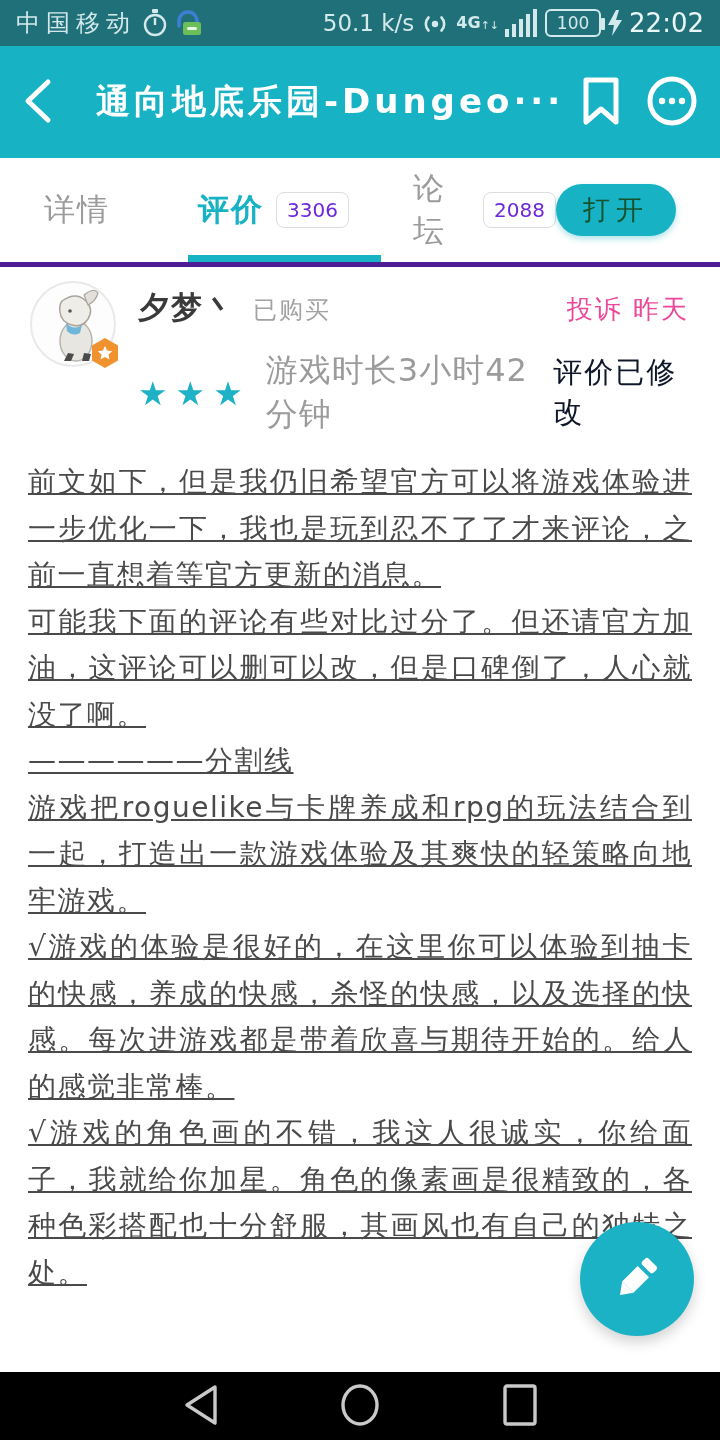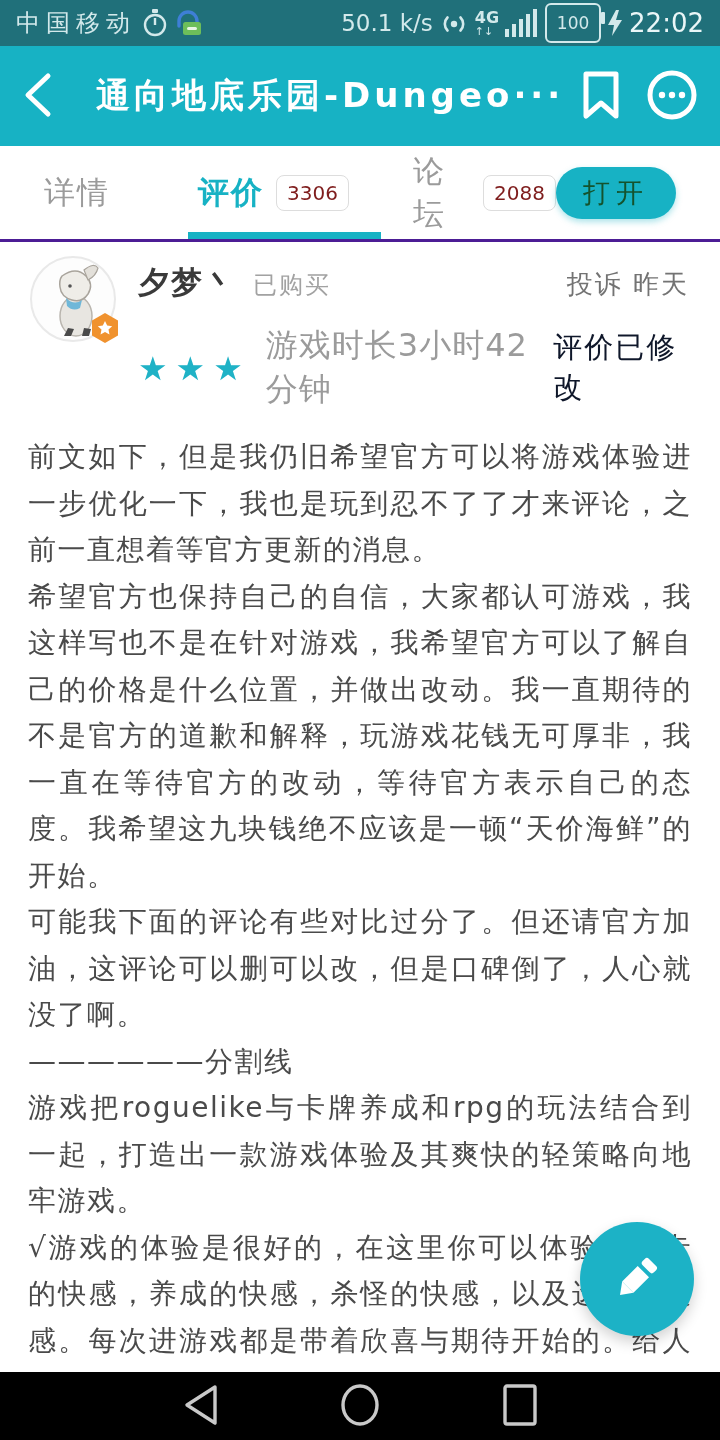--- a/index.html
+++ b/index.html
@@ -12,56 +12,56 @@
 
   
   .statusbar {
     height:46px; background:#20707A; color:#D3E9EB;
     display:flex; align-items:center; justify-content:space-between;
     padding:0 16px; font-size:23px;
   }
   .sb-left, .sb-right { display:flex; align-items:center; gap:6px; }
   .carrier { letter-spacing:6px; font-size:24px; }
   .sb-icon { display:inline-flex; align-items:center; }
-  .net-label { display:flex; flex-direction:column; line-height:1; align-items:flex-start; }
+  .net-label { display:flex; line-height:1; align-items:flex-end; }
   .net-label .g4 { font-size:16px; font-weight:bold; }
   .net-label .arrows { font-size:11px; letter-spacing:0; }
   .battery {
-    border:2px solid #D3E9EB; border-radius:6px; width:56px; height:40px;
+    border:2px solid #D3E9EB; border-radius:6px; width:56px; height:28px;
     display:flex; align-items:center; justify-content:center; font-size:17px;
     position:relative;
   }
   .battery .nub {
     position:absolute; right:-6px; top:7px; width:4px; height:12px;
     background:#D3E9EB; border-radius:1px;
   }
   .time { font-size:26px; color:#EAF6F7; }
 
   
   .appbar {
-    height:100px; background:#17B2C4; display:flex; align-items:center;
+    height:112px; background:#17B2C4; display:flex; align-items:center;
     padding:0 22px; color:#fff;
   }
   .back-btn { width:56px; display:flex; align-items:center; }
   .appbar-title {
     flex:1; text-align:center; font-size:34px; letter-spacing:4px;
     white-space:nowrap; overflow:hidden; font-weight:bold;
   }
   .appbar-actions { display:flex; align-items:center; gap:26px; }
 
   
   .tabbar {
-    height:96px; background:#fff; display:flex; align-items:center;
-    border-bottom:3px solid #4c1d95; position:relative; padding:0 44px;
+    height:109px; background:#fff; display:flex; align-items:center;
+    border-bottom:5px solid #4c1d95; position:relative; padding:0 44px;
   }
   .tab { display:flex; align-items:center; gap:12px; }
   .tab-label { font-size:31px; color:#9B9B9B; letter-spacing:2px; }
   .tab.active .tab-label { color:#17B2C4; font-weight:bold; }
   .tab-badge {
-    border:1px solid #DDDDDD; border-radius:8px; color:#7f1d1d;
+    border:1px solid #DDDDDD; border-radius:8px; color:#6d28d9;
     font-size:20px; padding:5px 10px; background:#fff;
   }
   .tab-details { margin-right:88px; }
   .tab-reviews { margin-right:64px; }
   .tab-forum  { flex:1; }
   .open-btn {
     width:120px; height:52px; background:#17B2C4; color:#14532d; border:none;
     border-radius:26px; font-size:27px; letter-spacing:6px;
     display:flex; align-items:center; justify-content:center;
     box-shadow:0 3px 6px rgba(23,178,196,0.35); cursor:pointer;
@@ -82,33 +82,33 @@
     background:#FDFDFD; overflow:hidden;
   }
   .avatar-badge {
     position:absolute; right:-4px; bottom:-2px; width:30px; height:32px;
     display:flex; align-items:center; justify-content:center;
   }
   .rh-main { flex:1; margin-left:22px; }
   .rh-row1 { display:flex; align-items:baseline; margin-top:6px; }
   .username { font-size:31px; color:#3A3A3A; font-weight:bold; letter-spacing:2px; }
   .purchased { font-size:24px; color:#A2A2A2; margin-left:16px; letter-spacing:2px; }
-  .report-date { margin-left:auto; font-size:26px; color:#737373; letter-spacing:2px; }
+  .report-date { margin-left:auto; font-size:26px; color:#ec4899; letter-spacing:2px; }
   .rh-row2 { display:flex; align-items:center; margin-top:20px; }
   .stars { display:flex; gap:8px; }
   .star { color:#1FB2C6; font-size:33px; line-height:1; }
   .playtime { font-size:32px; color:#9B9B9B; margin-left:23px; letter-spacing:1px; }
   .modified { margin-left:auto; font-size:29px; color:#0f172a; letter-spacing:2px; }
 
   
   .review-body {
     padding:22px 28px 0 28px; font-size:28px; line-height:46.5px;
     color:#4A4A4A; text-align:justify; letter-spacing:1.5px;
   }
-  .review-body p { margin:0; }
+  .review-body p { margin:0;text-decoration:underline; }
 
   
   .fab {
     position:absolute; left:580px; top:1222px; width:114px; height:114px;
     background:#1CB2C6; border-radius:50%; border:none;
     display:flex; align-items:center; justify-content:center;
     box-shadow:0 6px 14px rgba(0,0,0,0.18); cursor:pointer; z-index:5;
   }
 
   
@@ -256,21 +256,20 @@
           <span class="star">★</span>
         </span>
         <span class="playtime">游戏时长3小时42分钟</span>
         <span class="modified">评价已修改</span>
       </div>
     </div>
   </div>
 
   <div class="review-body">
     <p>前文如下，但是我仍旧希望官方可以将游戏体验进一步优化一下，我也是玩到忍不了了才来评论，之前一直想着等官方更新的消息。</p>
-    <p>希望官方也保持自己的自信，大家都认可游戏，我这样写也不是在针对游戏，我希望官方可以了解自己的价格是什么位置，并做出改动。我一直期待的不是官方的道歉和解释，玩游戏花钱无可厚非，我一直在等待官方的改动，等待官方表示自己的态度。我希望这九块钱绝不应该是一顿“天价海鲜”的开始。</p>
     <p>可能我下面的评论有些对比过分了。但还请官方加油，这评论可以删可以改，但是口碑倒了，人心就没了啊。</p>
     <p>——————分割线</p>
     <p>游戏把roguelike与卡牌养成和rpg的玩法结合到一起，打造出一款游戏体验及其爽快的轻策略向地牢游戏。</p>
     <p>√游戏的体验是很好的，在这里你可以体验到抽卡的快感，养成的快感，杀怪的快感，以及选择的快感。每次进游戏都是带着欣喜与期待开始的。给人的感觉非常棒。</p>
     <p>√游戏的角色画的不错，我这人很诚实，你给面子，我就给你加星。角色的像素画是很精致的，各种色彩搭配也十分舒服，其画风也有自己的独特之处。</p>
   </div>
 
   <button class="fab">
     <span>
       <svg width="56" height="56" viewBox="0 0 56 56">

